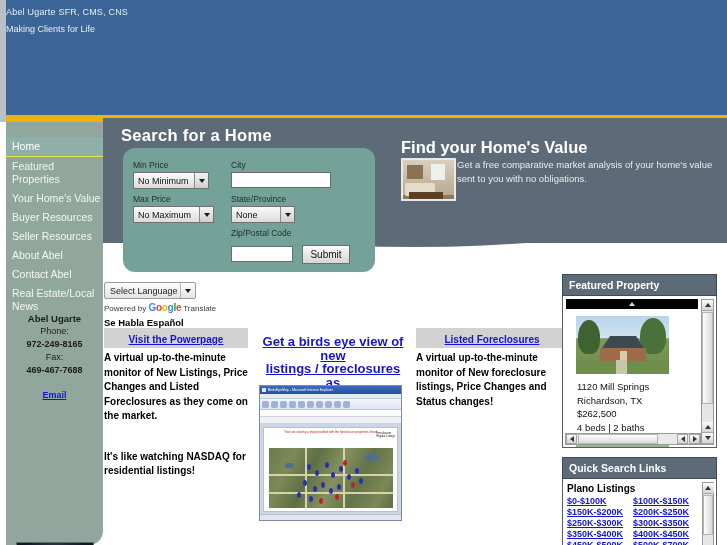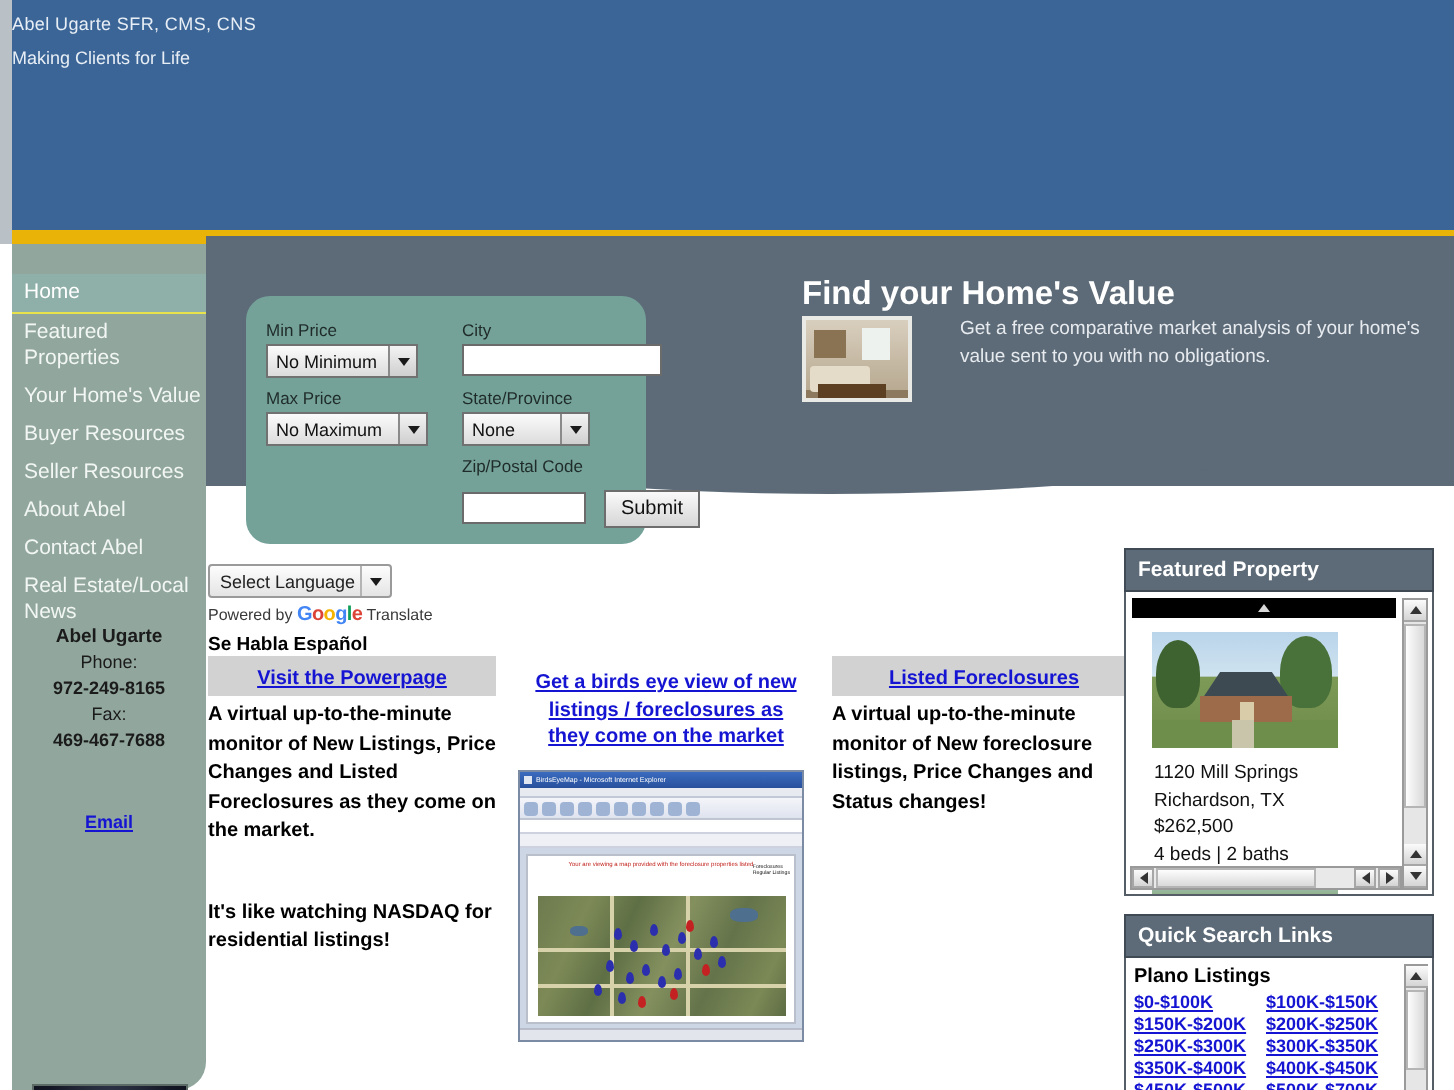--- a/index.html
+++ b/index.html
@@ -76,21 +76,21 @@
     text-align: center;
     font-size: 9px;
     line-height: 13px;
     color: #1b1b1b;
   }
   .contact .nm { font-weight: bold; font-size: 9.5px; }
   .contact .ph { font-weight: bold; }
   .contact .lbl { font-weight: normal; }
   .email-link {
     display: inline-block;
-    margin-top: 28px;
+    margin-top: 12px;
     color: #1414d2;
     font-size: 9px;
     font-weight: bold;
     text-decoration: underline;
     cursor: pointer;
     text-align: right;
   }
 
   .agent-photo {
     position: absolute;
@@ -140,21 +140,21 @@
     left: 298px; top: 20px;
     color: #ffffff;
     font-size: 16.5px;
     font-weight: bold;
   }
   .value-row {
     position: absolute;
     left: 298px; top: 40px;
     width: 320px;
     display: flex;
-    gap: 24px;
+    gap: 1px;
   }
   .value-thumb {
     width: 55px; height: 43px;
     border: 2px solid #e9e9e6;
     background: #c6b39a;
     position: relative;
     overflow: hidden;
     flex: 0 0 auto;
   }
   .vt-wall { position: absolute; inset: 0; background: linear-gradient(#d9cfbe, #b5a68d); }
@@ -166,21 +166,21 @@
   .value-text {
     color: #e7ebef;
     font-size: 9.5px;
     line-height: 14px;
   }
 
   
   .searchbox {
     position: absolute;
     left: 123px; top: 148px;
-    width: 200px; height: 124px;
+    width: 252px; height: 124px;
     background: #74a299;
     border-radius: 12px;
   }
   .fld-label {
     position: absolute;
     font-size: 8.5px;
     color: #1f2b28;
   }
   .sel {
     position: absolute;
@@ -296,21 +296,21 @@
     color: #000;
     margin-top: 26px;
   }
   .col2 {
     position: absolute;
     left: 257px; top: 335px;
     width: 152px;
     text-align: center;
   }
   .col2 .headlink {
-    font-size: 10px;
+    font-size: 13px;
     line-height: 13.5px;
     color: #1414d2;
     text-decoration: underline;
     font-weight: bold;
     cursor: pointer;
     display: block;
   }
   .col3 {
     position: absolute;
     left: 416px; top: 328px;
@@ -499,20 +499,21 @@
       <a class="email-link">Email</a>
     </div>
 
     <div class="agent-photo">
       <div class="ap-bg"></div>
 
     </div>
   </div>
 
   <div class="hero">
+    <div class="hero-title">Search for a Home</div>
     <div class="value-title">Find your Home's Value</div>
     <div class="value-row">
       <div class="value-thumb">
         <div class="vt-wall"></div>
         <div class="vt-window"></div>
         <div class="vt-cab"></div>
         <div class="vt-rug"></div>
         <div class="vt-sofa"></div>
         <div class="vt-table"></div>
       </div>

